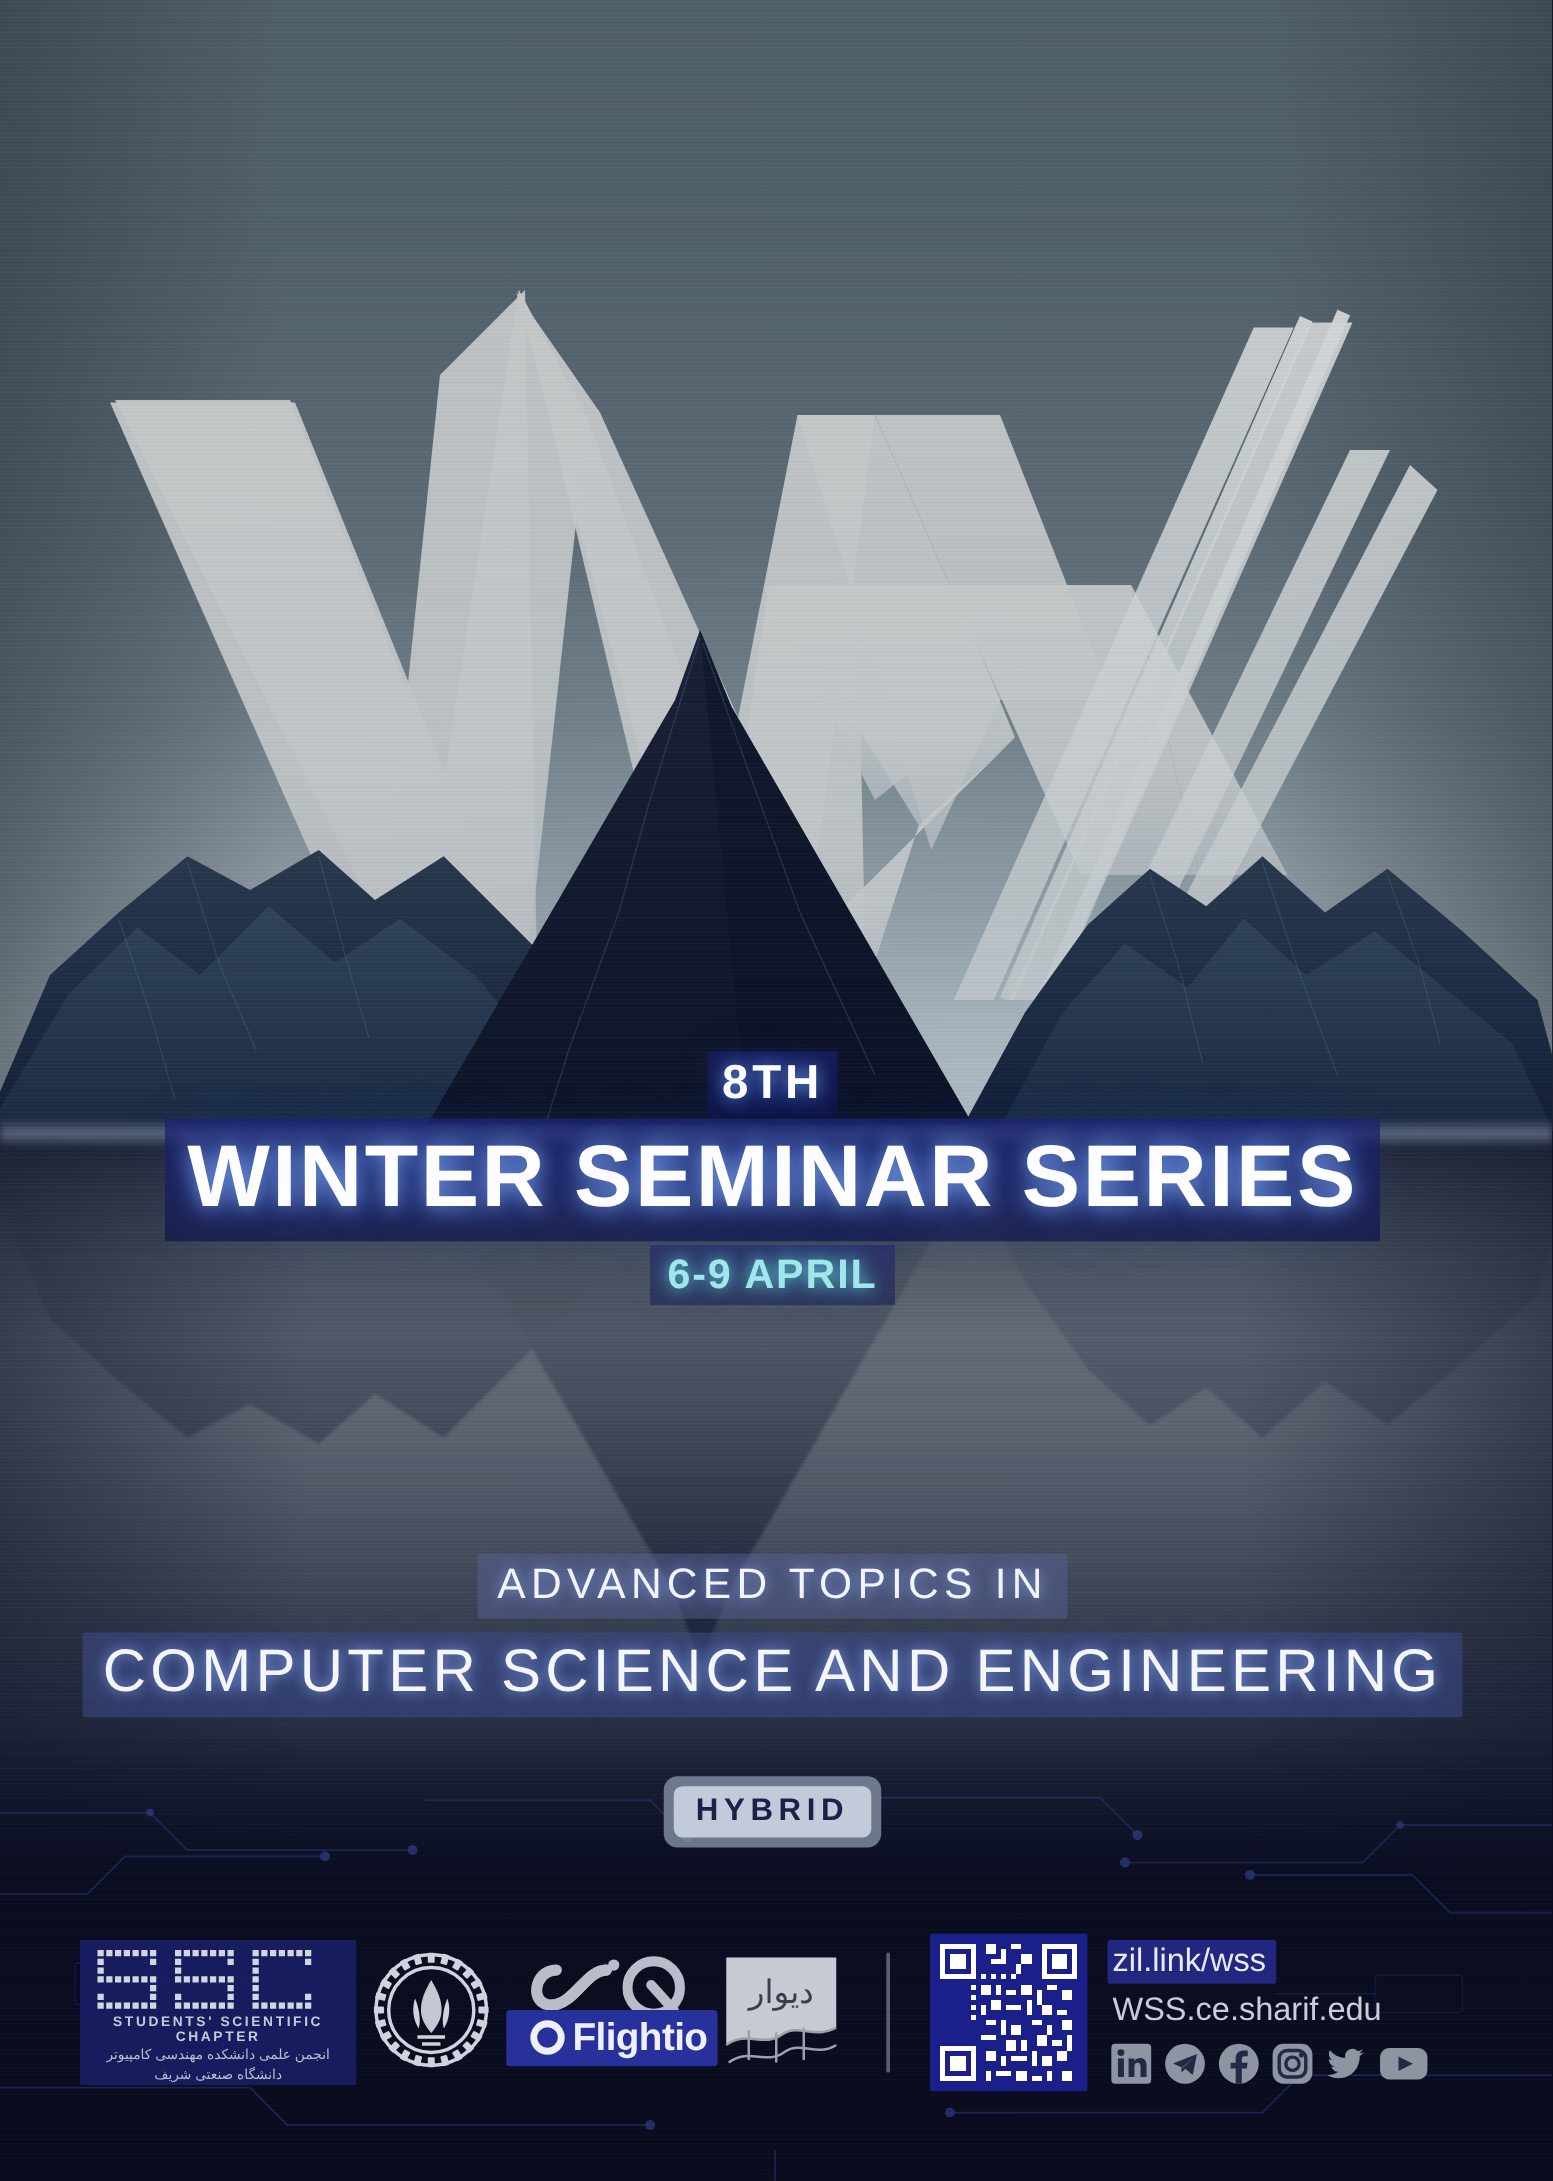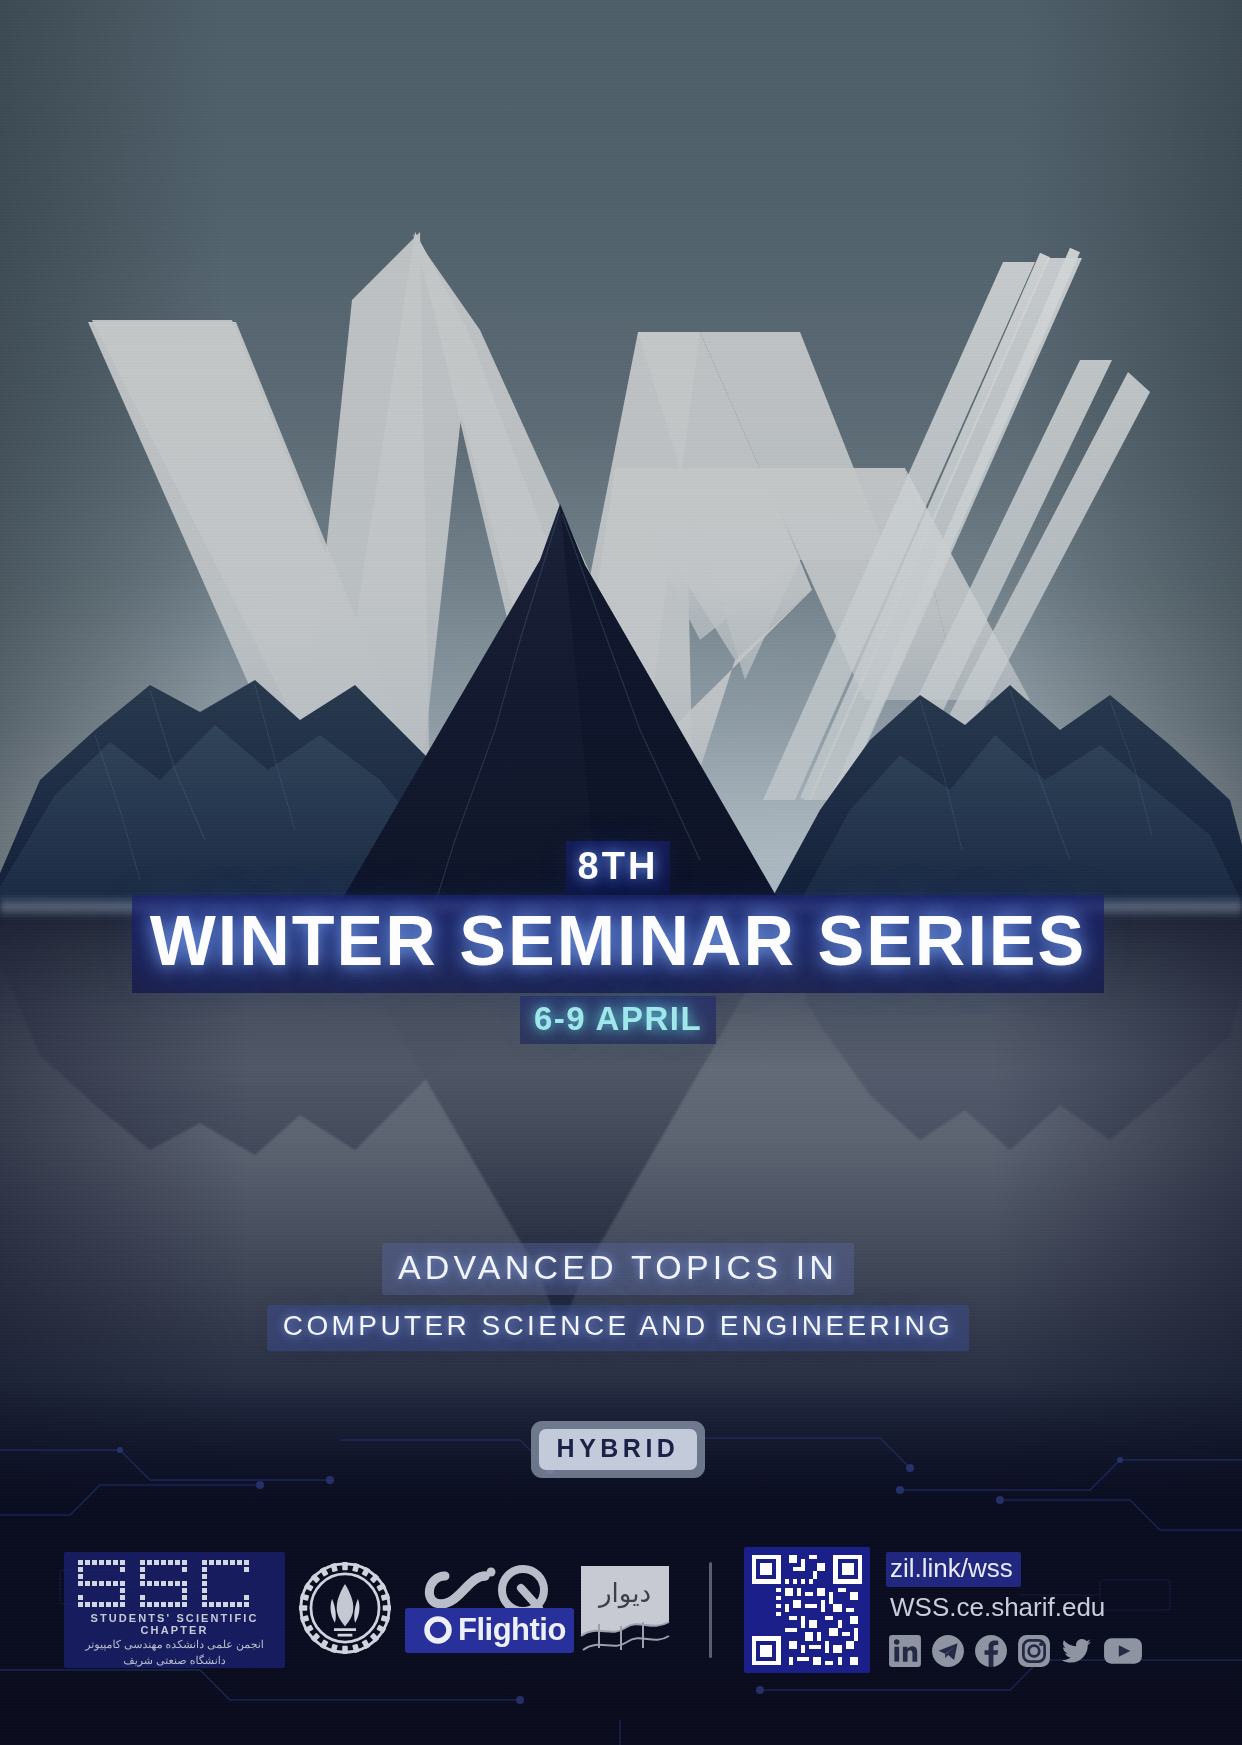--- a/index.html
+++ b/index.html
@@ -117,21 +117,21 @@
     top:1248px;
     font-size:34px; font-weight:500; letter-spacing:4.2px; color:#f2f4fb;
     text-shadow:0 0 10px rgba(150,180,255,.75), 0 0 26px rgba(60,100,215,.45);
   }
   .sub1 span{
     background:rgba(92,102,152,.45);
     padding:5px 16px 9px 16px; border-radius:3px;
   }
   .sub2{
     top:1310px;
-    font-size:28px; font-weight:500; letter-spacing:3.4px; color:#f4f6fc;
+    font-size:48px; font-weight:500; letter-spacing:3.4px; color:#f4f6fc;
     text-shadow:0 0 10px rgba(150,180,255,.8), 0 0 28px rgba(60,100,215,.5);
   }
   .sub2 span{
     background:rgba(62,76,138,.55);
     padding:5px 16px 10px 16px; border-radius:3px;
   }
 
   .hybrid{top:1390px;}
   .hybrid .outer{
     display:inline-block;

